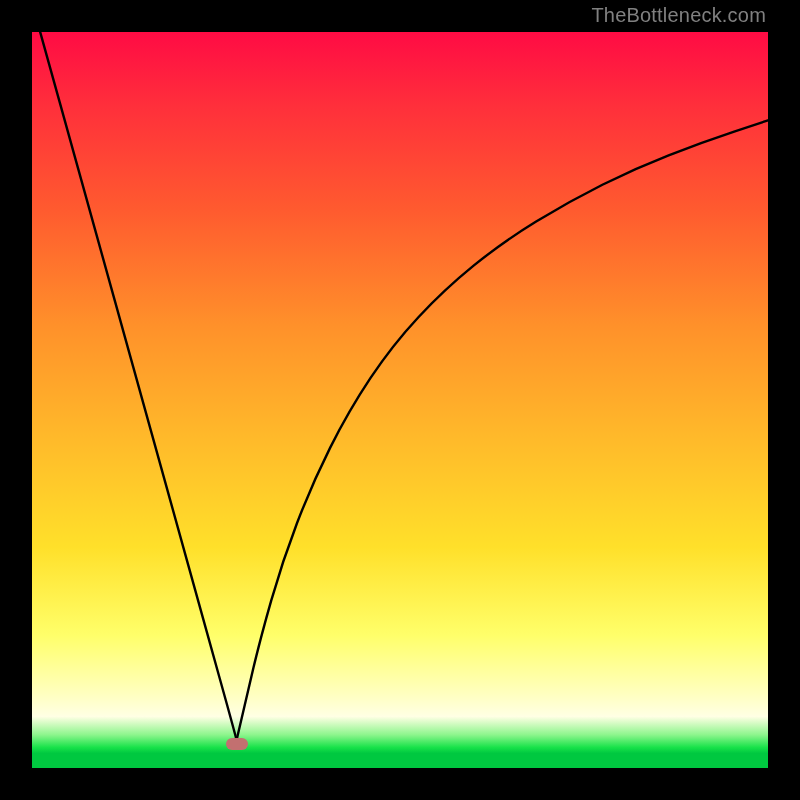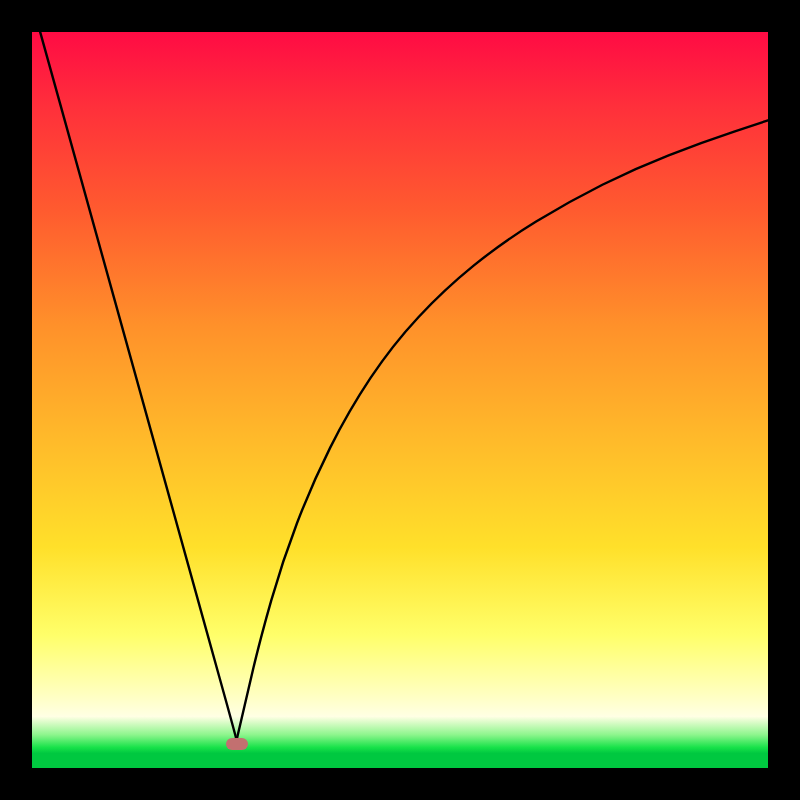--- a/index.html
+++ b/index.html
@@ -71,20 +71,21 @@
     stroke: #000;
     stroke-width: 2.4;
     stroke-linecap: round;
   }
 </style>
 </head>
 <body>
 
 <div class="frame">
 
+  <div class="watermark">TheBottleneck.com</div>
 
   <div class="plot">
 
     <svg class="curve" viewBox="0 0 736 736" preserveAspectRatio="none">
       <path id="curve-left" d="M 0.00 -29.44 Q 18.40 36.80 27.60 69.92 Q 36.80 103.04 46.00 136.16 Q 55.20 169.28 64.40 202.40 Q 73.60 235.52 82.80 268.64 Q 92.00 301.76 101.20 334.88 Q 110.40 368.00 119.60 401.12 Q 128.80 434.24 138.00 467.36 Q 147.20 500.48 156.40 533.60 Q 165.60 566.72 174.80 599.84 Q 184.00 632.96 187.68 646.21 Q 191.36 659.46 195.04 672.70 Q 198.72 685.95 201.66 696.99 T 204.61 708.03"></path>
       <path id="curve-right" d="M 204.61 708.03 Q 213.44 669.76 220.80 638.48 Q 228.16 607.20 239.20 568.56 Q 250.24 529.92 264.96 491.28 Q 279.68 452.64 298.08 415.84 Q 316.48 379.04 338.56 345.92 Q 360.64 312.80 386.40 285.20 Q 412.16 257.60 441.60 233.68 Q 471.04 209.76 504.16 189.52 Q 537.28 169.28 570.40 152.72 Q 603.52 136.16 636.64 123.28 Q 669.76 110.40 702.88 99.36 T 736.00 88.32"></path>
     </svg>
 
     <div id="marker" class="marker" style="left: 204.608px; top: 712.448px;"></div>
   </div>

